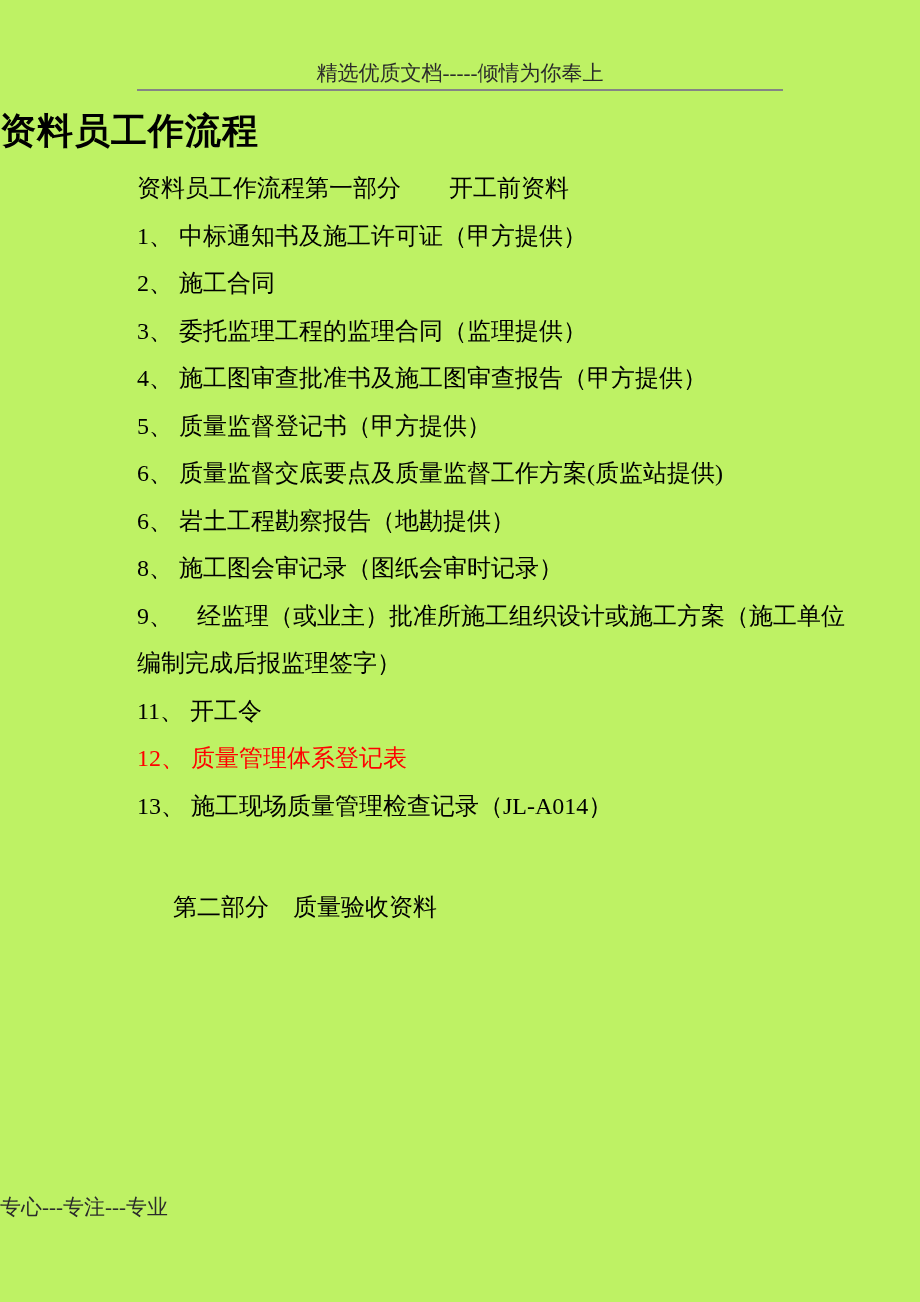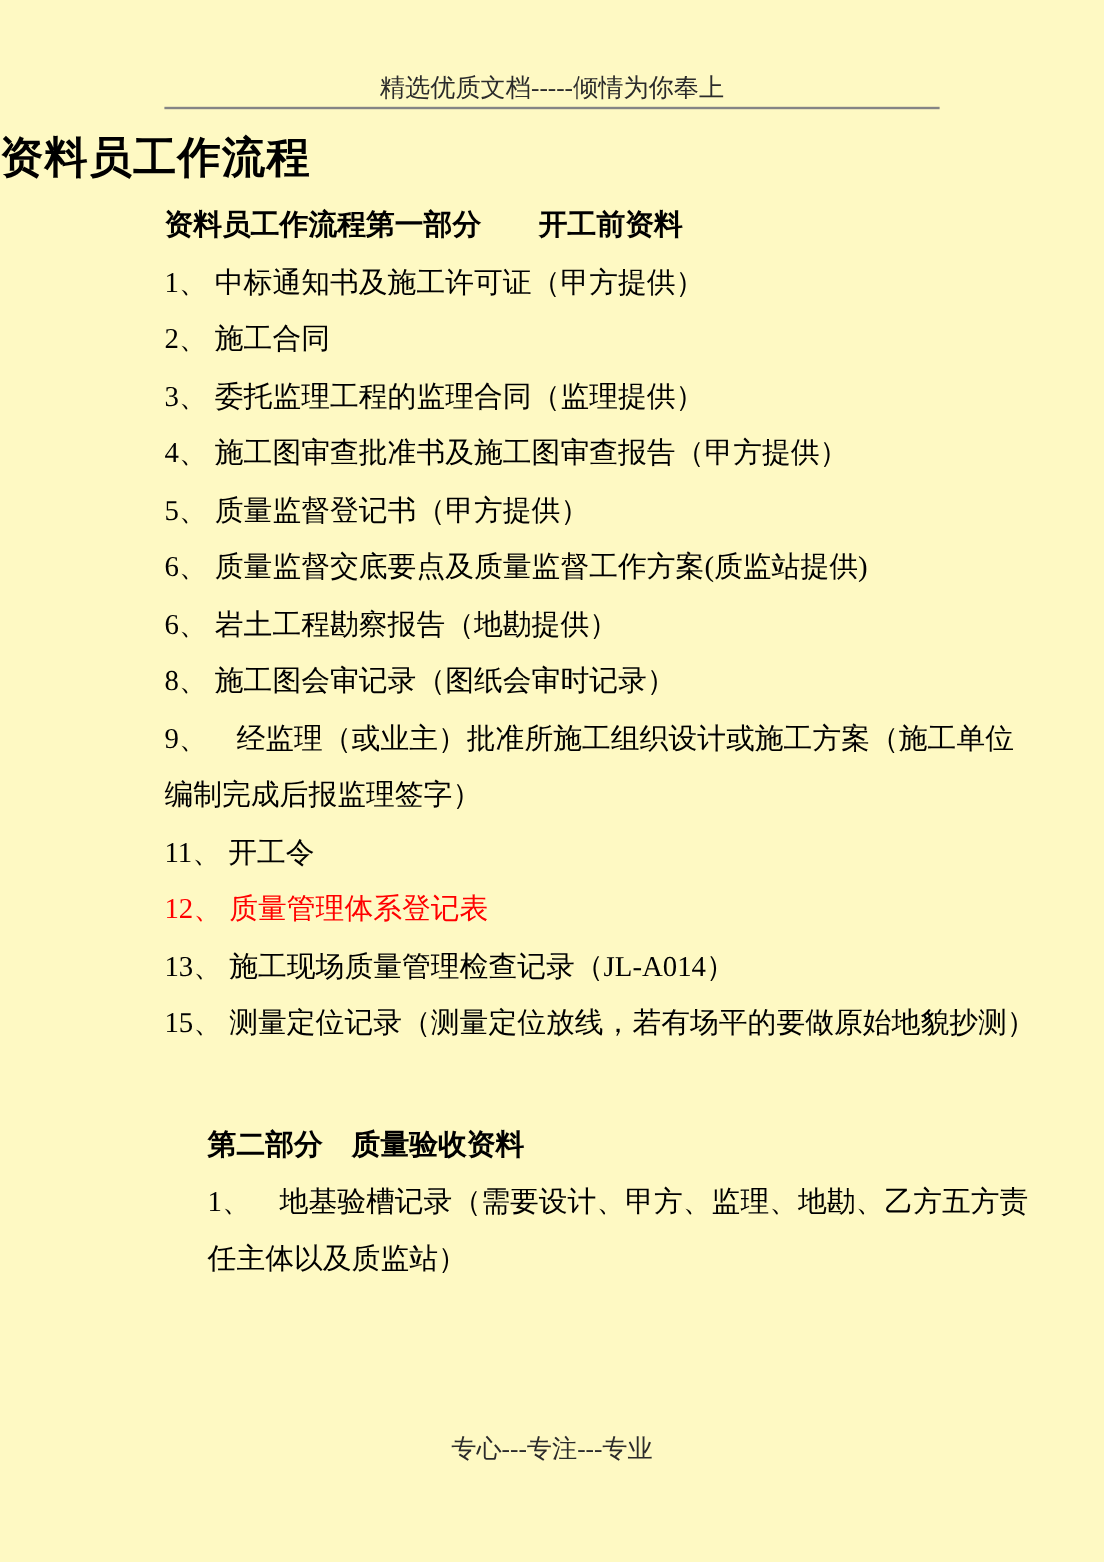--- a/index.html
+++ b/index.html
@@ -4,21 +4,21 @@
 <style>
   html, body {
     margin: 0;
     padding: 0;
     background: #ffffff;
   }
   .page {
     position: relative;
     width: 920px;
     height: 1302px;
-    background: #fef9c3;
+    background: #bef264;
     color: #000000;
     font-family: "Liberation Serif", "DejaVu Serif", serif;
     overflow: hidden;
   }
   .doc-header {
     width: 646px;
     margin: 0 auto;
     padding-top: 60px;
     padding-bottom: 3px;
     border-bottom: 2px solid #858585;
@@ -38,32 +38,32 @@
   .doc-body {
     margin: 10px 57px 0 137px;
     font-size: 24px;
     line-height: 47.5px;
   }
   .doc-body p {
     margin: 0;
     padding: 0;
   }
   .section-heading {
-    font-weight: bold;
+    font-weight: normal;
   }
   .section + .section {
     margin-top: 54px;
     margin-left: 36px;
   }
   .doc-footer {
     position: absolute;
     top: 1194px;
     left: 0;
     width: 100%;
-    text-align: center;
+    text-align: left;
     font-size: 21px;
     line-height: 27px;
     color: #2b2b2b;
   }
 </style>
 </head>
 <body>
 
 <div class="page">
 
@@ -81,25 +81,23 @@
         <p class="list-item">3、 委托监理工程的监理合同（监理提供）</p>
         <p class="list-item">4、 施工图审查批准书及施工图审查报告（甲方提供）</p>
         <p class="list-item">5、 质量监督登记书（甲方提供）</p>
         <p class="list-item">6、 质量监督交底要点及质量监督工作方案(质监站提供)</p>
         <p class="list-item">6、 岩土工程勘察报告（地勘提供）</p>
         <p class="list-item">8、 施工图会审记录（图纸会审时记录）</p>
         <p class="list-item">9、　经监理（或业主）批准所施工组织设计或施工方案（施工单位编制完成后报监理签字）</p>
         <p class="list-item">11、 开工令</p>
         <p class="list-item" style="color: rgb(255, 0, 0);">12、 质量管理体系登记表</p>
         <p class="list-item">13、 施工现场质量管理检查记录（JL-A014）</p>
-        <p class="list-item">15、 测量定位记录（测量定位放线，若有场平的要做原始地貌抄测）</p>
       </div>
       <div class="section">
         <p class="section-heading">第二部分　质量验收资料</p>
-        <p class="list-item">1、　地基验槽记录（需要设计、甲方、监理、地勘、乙方五方责任主体以及质监站）</p>
       </div>
     </div>
 
   <div class="doc-footer">
     <span>专心---专注---专业</span>
   </div>
 
 </div>
 
 </body></html>

